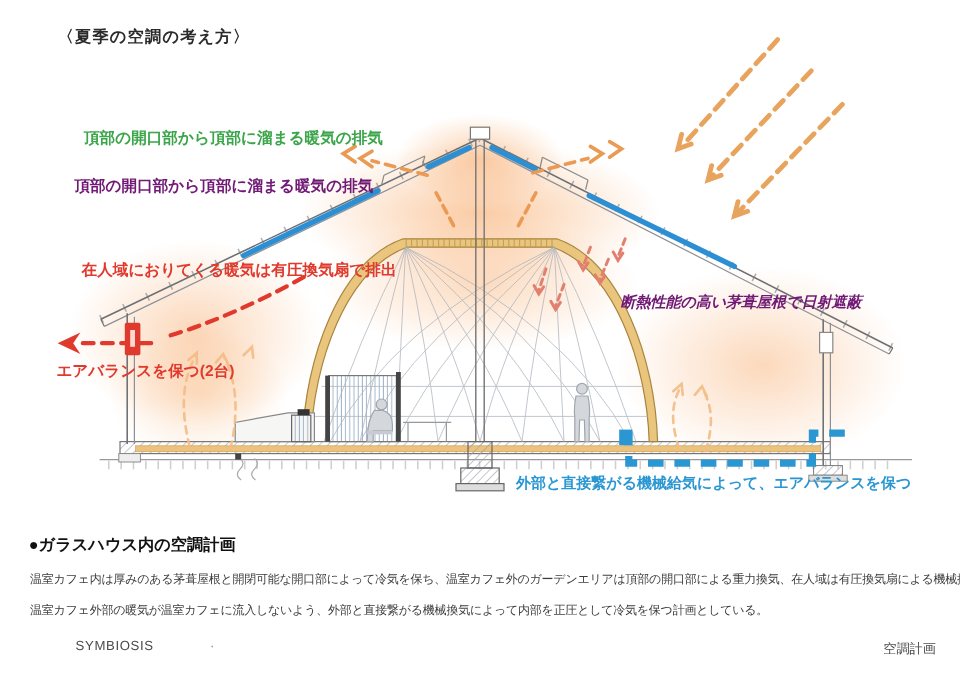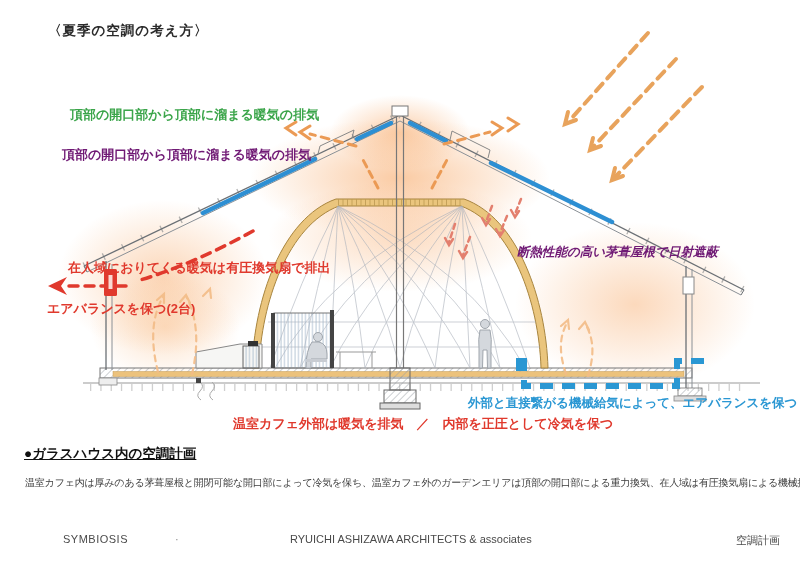--- a/index.html
+++ b/index.html
@@ -9,21 +9,21 @@
   }
   .abs{position:absolute;white-space:nowrap;}
   .glow{position:absolute;border-radius:50%;pointer-events:none;}
   #diagram-svg{position:absolute;left:0;top:0;}
   .ann{font-weight:bold;letter-spacing:0;}
   .ann-green{color:#3ba54a;font-size:13px;}
   .ann-orange{color:#701a75;font-size:13px;}
   .ann-red{color:#e0392d;font-size:13px;}
   .ann-blue{color:#2a97d3;font-size:12.5px;}
   .page-title{color:#2b2b2b;font-size:13.5px;font-weight:600;letter-spacing:1px;}
-  .sec-head{color:#111;font-size:13.5px;font-weight:bold;text-decoration:underline;}
+  .sec-head{color:#111;font-size:13.5px;font-weight:bold;}
   .sec-line{color:#3c3c3c;font-size:10px;letter-spacing:-0.2px;}
   .footer-txt{color:#4a4a4a;font-size:11px;}
 </style>
 </head>
 <body>
 
 <div id="stage">
 
   <div class="glow" style="left:250px;top:118px;width:300px;height:120px;background:radial-gradient(closest-side,rgba(247,160,88,.55),rgba(247,160,88,0));"></div>
   <div class="glow" style="left:330px;top:95px;width:140px;height:75px;background:radial-gradient(closest-side,rgba(247,160,88,.5),rgba(247,160,88,0));"></div>
@@ -203,27 +203,26 @@
 
     <g>
       <path d="M704,361 L677,361 L677,386 L524,386 L524,360" fill="none" stroke="#2a97d3" stroke-width="6" stroke-dasharray="13 9"></path>
     </g>
   </svg>
 
   <div class="abs page-title" style="left:48px;top:22px;">〈夏季の空調の考え方〉</div>
 
   <div class="abs ann ann-green" style="left:70px;top:106px;">頂部の開口部から頂部に溜まる暖気の排気</div>
   <div class="abs ann ann-orange" style="left:62px;top:146px;">頂部の開口部から頂部に溜まる暖気の排気</div>
-  <div class="abs ann ann-red" style="left:68px;top:216px;margin-top:43px;">在人域におりてくる暖気は有圧換気扇で排出</div>
+  <div class="abs ann ann-red" style="left:68px;top:216px;">在人域におりてくる暖気は有圧換気扇で排出</div>
   <div class="abs ann ann-red" style="left:47px;top:300px;">エアバランスを保つ(2台)</div>
   <div class="abs ann ann-orange" style="left:517px;top:244px;font-size:12.5px;font-style:italic;">断熱性能の高い茅葺屋根で日射遮蔽</div>
-  <div class="abs ann ann-blue" style="left:468px;top:395px;">外部と直接繋がる機械給気によって、エアバランスを保つ</div>
-  <div class="abs ann ann-red" style="left:233px;top:415px;">温室カフェ外部は暖気を排気　／　内部を正圧として冷気を保つ</div>
+  <div class="abs ann ann-blue" style="left:430px;top:395px;">外部と直接繋がる機械給気によって、エアバランスを保つ</div>
 
   <div class="abs sec-head" style="left:24px;top:445px;">●ガラスハウス内の空調計画</div>
   <div class="abs sec-line" style="left:25px;top:476px;">温室カフェ内は厚みのある茅葺屋根と開閉可能な開口部によって冷気を保ち、温室カフェ外のガーデンエリアは頂部の開口部による重力換気、在人域は有圧換気扇による機械換気</div>
+  <div class="abs sec-line" style="left:25px;top:502px;">温室カフェ外部の暖気が温室カフェに流入しないよう、外部と直接繋がる機械換気によって内部を正圧として冷気を保つ計画としている。</div>
 
   <div class="abs footer-txt" style="left:63px;top:533px;letter-spacing:0.5px;">SYMBIOSIS</div>
   <div class="abs footer-txt" style="left:175px;top:533px;color:#8a8a8a;">·</div>
-  <div class="abs footer-txt" style="left:290px;top:533px;">RYUICHI ASHIZAWA ARCHITECTS &amp; associates</div>
   <div class="abs footer-txt" style="left:736px;top:533px;">空調計画</div>
 
 </div>
 
 </body></html>

